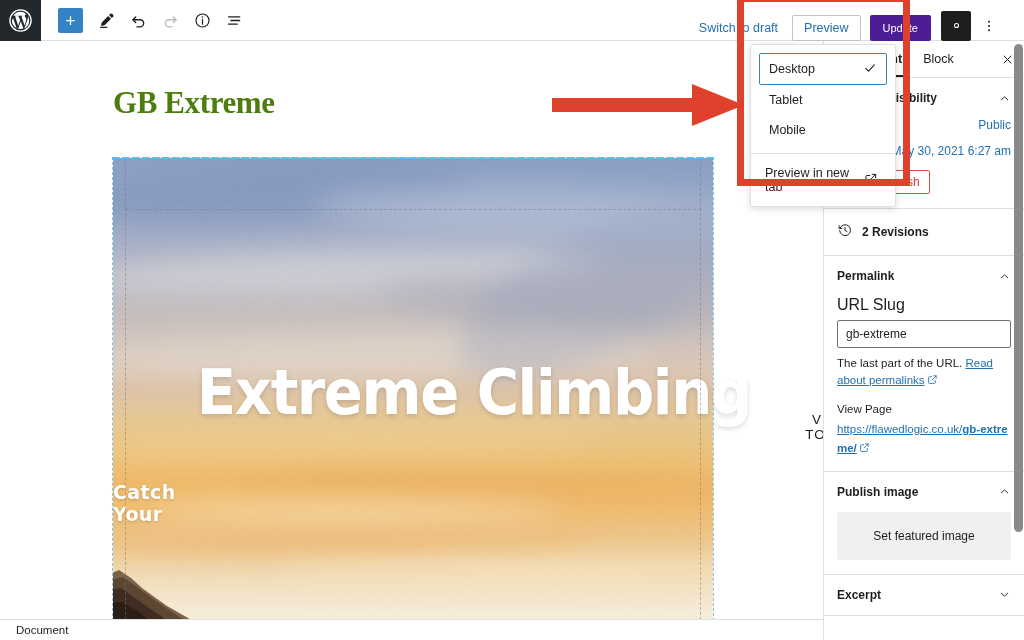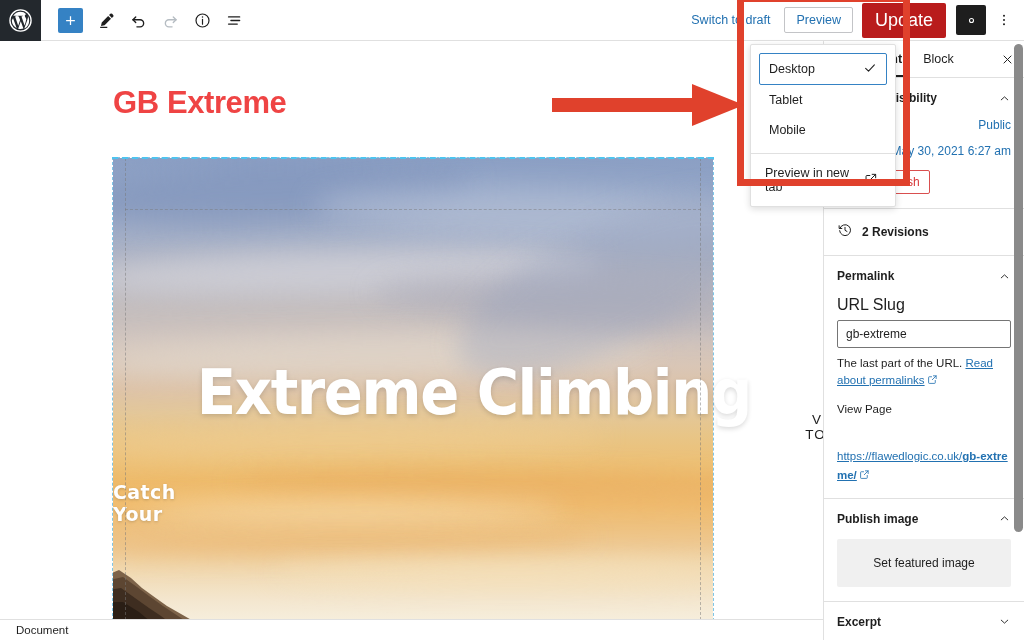--- a/index.html
+++ b/index.html
@@ -30,36 +30,36 @@
     cursor: pointer; border-radius: 2px; color: #1e1e1e;
   }
   .tb-btn.add {
     background: #3582c4; color: #fff; border-radius: 2px;
     width: 25px; height: 25px; margin-right: 6px;
   }
   .tb-btn.disabled { color: #b5bcc2; cursor: default; }
   .tb-btn svg { display: block; }
 
   .tb-right {
-    margin-left: auto; display: flex; align-items: center;
-    gap: 0; padding-right: 8px; height: 41px;
+    margin-left: auto; display: flex; align-items: flex-end;
+    gap: 0; padding-right: 23px; height: 41px;
   }
   .link-btn {
     background: none; border: none; color: #2271b1; font-size: 12.5px;
     font-family: "Liberation Sans", sans-serif; cursor: pointer;
     padding: 6px 10px; white-space: nowrap;
   }
   .preview-btn {
     background: #fff; border: 1px solid #c3c4c7; color: #2271b1;
     font-size: 12.5px; font-family: "Liberation Sans", sans-serif;
     padding: 5px 11px; border-radius: 2px; cursor: pointer;
     margin-right: 9px; margin-left: 4px;
   }
   .update-btn {
-    background: #b91c1c; border: none; color: #fff; font-size: 18px;
+    background: #4c1d95; border: none; color: #fff; font-size: 11px;
     font-family: "Liberation Sans", sans-serif; padding: 7px 13px;
     border-radius: 2px; cursor: pointer; margin-right: 10px;
   }
   .gear-btn {
     width: 30px; height: 30px; background: #1e1e1e; color: #fff;
     border: none; border-radius: 2px; cursor: pointer;
     display: flex; align-items: center; justify-content: center;
     margin-right: 6px;
   }
   .dots-btn {
@@ -90,23 +90,23 @@
     padding: 12px 17px 12px 14px; font-size: 12.5px; color: #1e1e1e;
     cursor: pointer;
   }
 
   
   .canvas {
     position: absolute; left: 0; top: 41px; width: 823px; height: 578px;
     background: #fff; overflow: hidden;
   }
   .post-title {
-    font-size: 31px; font-weight: bold; color: #ef4444;
+    font-size: 31px; font-weight: bold; color: #4d7c0f;
     letter-spacing: -0.4px; padding: 44px 0 0 113px;
-    font-family: Liberation Sans, sans-serif;
+    font-family: Liberation Serif, serif;
   }
   .hero-wrap {
     position: absolute; left: 113px; top: 117px;
     width: 600px; height: 462px;
     outline: 1px dashed #7ec6e8;
   }
   .hero {
     position: absolute; inset: 0; overflow: hidden;
     background:
       linear-gradient(to bottom,
@@ -496,21 +496,21 @@
         <div class="help">
           <span>The last part of the URL. </span><a href="#">Read about permalinks</a><span class="ext">
             <svg width="11" height="11" viewBox="0 0 24 24" fill="none" stroke="#2271b1" stroke-width="1.8" stroke-linecap="round" stroke-linejoin="round">
                 <path d="M14 4h6v6"></path>
                 <path d="M20 4l-8.5 8.5"></path>
                 <path d="M18 14v5a1.5 1.5 0 0 1-1.5 1.5H5A1.5 1.5 0 0 1 3.5 19V7.5A1.5 1.5 0 0 1 5 6h5"></path>
               </svg>
           </span>
         </div>
         <div class="help" style="margin-top:12px">View Page</div>
-        <div style="margin-top:28px">
+        <div style="margin-top:1px">
           <a class="viewlink" href="#"><span>https://flawedlogic.co.uk/</span><b>gb-extreme/</b></a><span class="ext">
             <svg width="11" height="11" viewBox="0 0 24 24" fill="none" stroke="#2271b1" stroke-width="1.8" stroke-linecap="round" stroke-linejoin="round">
                 <path d="M14 4h6v6"></path>
                 <path d="M20 4l-8.5 8.5"></path>
                 <path d="M18 14v5a1.5 1.5 0 0 1-1.5 1.5H5A1.5 1.5 0 0 1 3.5 19V7.5A1.5 1.5 0 0 1 5 6h5"></path>
               </svg>
           </span>
         </div>
       </div>
     </div>

